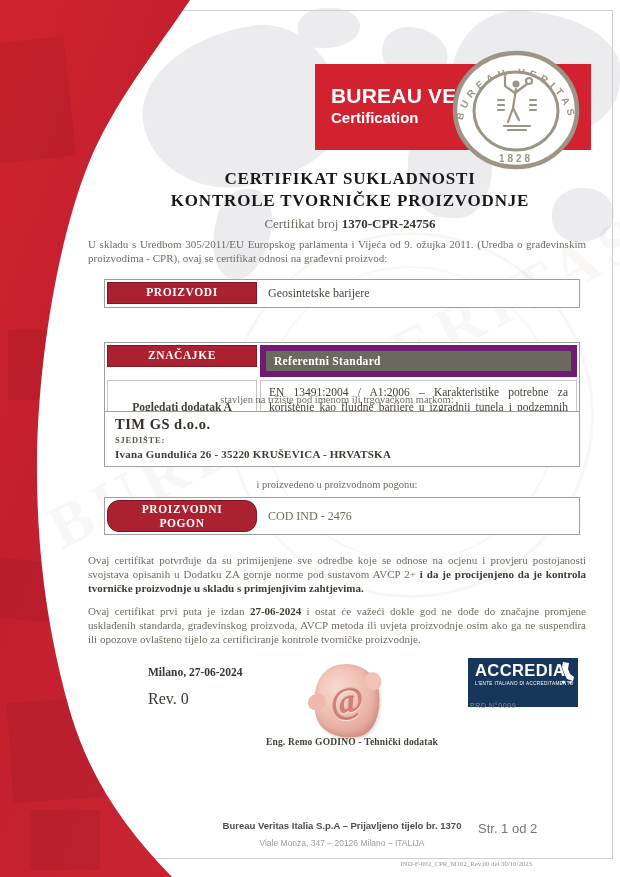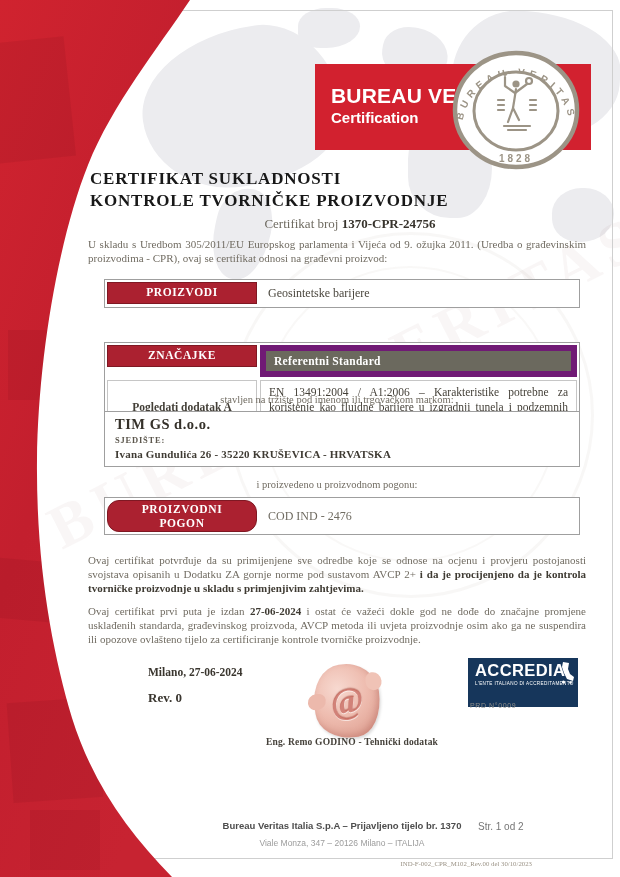--- a/index.html
+++ b/index.html
@@ -29,21 +29,21 @@
   
   .band-svg{position:absolute;left:0;top:0;z-index:3;}
   
   .bv-box{position:absolute;left:315px;top:64px;width:276px;height:86px;background:#d2212f;z-index:4;}
   .bv-name{position:absolute;left:16px;top:20px;color:#fff;font-family:"Liberation Sans",sans-serif;
     font-weight:bold;font-size:21px;letter-spacing:0.2px;}
   .bv-division{position:absolute;left:16px;top:45px;color:#fff;font-family:"Liberation Sans",sans-serif;
     font-weight:bold;font-size:15px;}
   .badge-svg{position:absolute;left:450px;top:48px;z-index:5;}
   
-  .title{position:absolute;left:90px;top:168px;width:520px;text-align:left;z-index:4;
+  .title{position:absolute;left:90px;top:168px;width:520px;text-align:center;z-index:4;
     font-weight:bold;font-size:17px;letter-spacing:0.8px;color:#181818;line-height:22px;}
   .cert-line{position:absolute;left:90px;top:216px;width:520px;text-align:center;z-index:4;
     font-size:13px;color:#6f6b61;}
   .cert-line b{color:#37332c;}
   
   .para{position:absolute;left:88px;width:498px;z-index:4;font-size:11px;line-height:13.8px;
     text-align:justify;color:#716c62;}
   .para b{color:#3f3b33;}
   .center-line{position:absolute;left:88px;width:498px;text-align:center;z-index:4;
     font-size:10.5px;color:#716c62;}
@@ -64,21 +64,21 @@
   .cell-standard{flex:1;border:1px solid #c6c6c6;padding:4px 8px;font-weight:normal;
     font-size:11.5px;line-height:14.5px;color:#433f37;text-align:justify;}
   .mfr-block{padding:2px 8px 4px 8px;}
   .mfr-name{font-size:14.5px;font-weight:bold;color:#35312a;letter-spacing:0.5px;}
   .mfr-seat{font-size:8.5px;font-weight:bold;letter-spacing:0.8px;color:#5c574d;margin-top:2px;}
   .mfr-addr{font-size:11px;font-weight:bold;color:#3f3b33;margin-top:3px;letter-spacing:0.2px;}
   .plant-label{line-height:14px;border-radius:12px;}
   .plant-label span{display:inline-block;max-width:100px;}
   
   .issue-date{position:absolute;left:148px;top:666px;z-index:4;font-weight:bold;font-size:11.5px;color:#3a362f;}
-  .issue-rev{position:absolute;left:148px;top:690px;z-index:4;font-weight:bold;font-size:13px;color:#3a362f;}
+  .issue-rev{position:absolute;left:148px;top:690px;z-index:4;font-weight:normal;font-size:16px;color:#3a362f;}
   .wax-seal{position:absolute;left:314px;top:664px;width:66px;height:74px;z-index:4;
     background:radial-gradient(circle at 38% 32%, #f7d9d0 0%, #eebcaf 45%, #dfa193 85%);
     border-radius:47% 53% 42% 58% / 55% 44% 60% 40%;
     transform:rotate(-8deg);
     box-shadow:1px 2px 3px rgba(0,0,0,0.15), inset -2px -3px 6px rgba(170,90,80,0.35);
     display:flex;align-items:center;justify-content:center;}
   .wax-seal::before{content:"";position:absolute;left:-6px;top:26px;width:18px;height:16px;
     background:#ecb9ac;border-radius:50% 40% 55% 45%;}
   .wax-seal::after{content:"";position:absolute;right:-4px;top:12px;width:16px;height:18px;
     background:#f0c3b6;border-radius:45% 55% 50% 50%;}
@@ -91,21 +91,21 @@
     z-index:4;box-sizing:border-box;padding:3px 6px 2px 7px;font-family:"Liberation Sans",sans-serif;}
   .accredia-name{color:#fff;font-weight:800;font-size:16.5px;letter-spacing:0.4px;line-height:18px;}
   .accredia-tagline{color:#fff;font-size:4.6px;letter-spacing:0.35px;margin-top:1.5px;white-space:nowrap;}
   .accredia-italy{position:absolute;right:3px;top:4px;}
   .accredia-num{position:absolute;left:470px;top:702px;z-index:4;
     font-family:"Liberation Sans",sans-serif;font-size:7px;letter-spacing:0.6px;color:#8d8d89;}
   
   .footer-company{position:absolute;left:104px;top:820px;width:476px;text-align:center;z-index:4;
     font-family:"Liberation Sans",sans-serif;font-weight:bold;font-size:9.5px;color:#4d4d4d;}
   .footer-page{position:absolute;left:478px;top:821px;z-index:5;
-    font-family:"Liberation Sans",sans-serif;font-size:10px;color:#767676;}
+    font-family:"Liberation Sans",sans-serif;font-size:13px;color:#767676;}
   .footer-address{position:absolute;left:104px;top:838px;width:476px;text-align:center;z-index:4;
     font-family:"Liberation Sans",sans-serif;font-size:8.5px;color:#9c9c9c;}
   .doc-ref{position:absolute;right:88px;top:860px;z-index:4;font-size:6.8px;color:#9a9285;}
 </style>
 </head>
 <body>
 
 <div class="page">
 
   <div>

